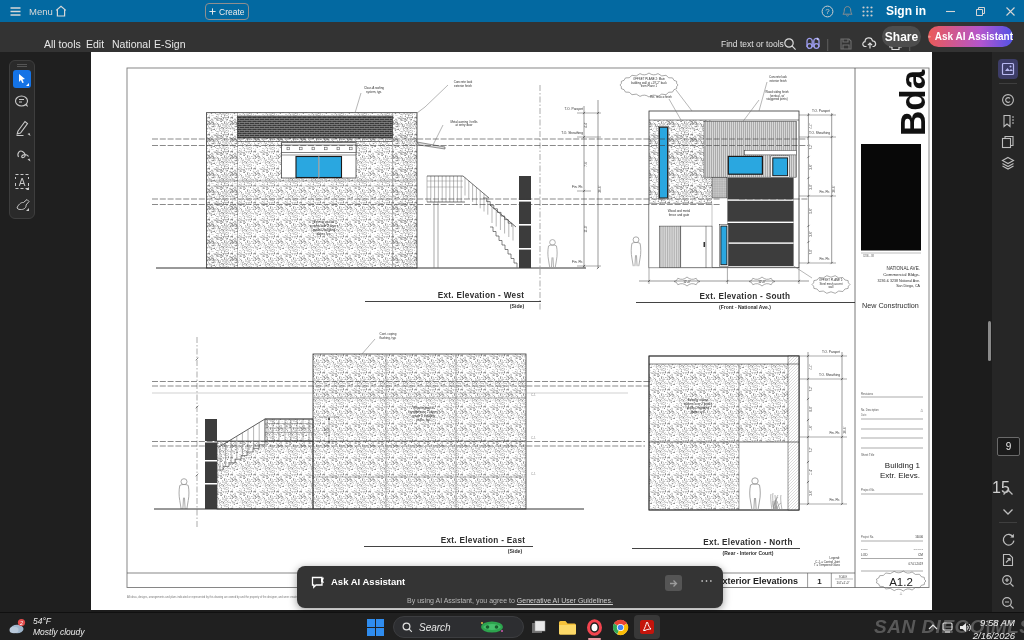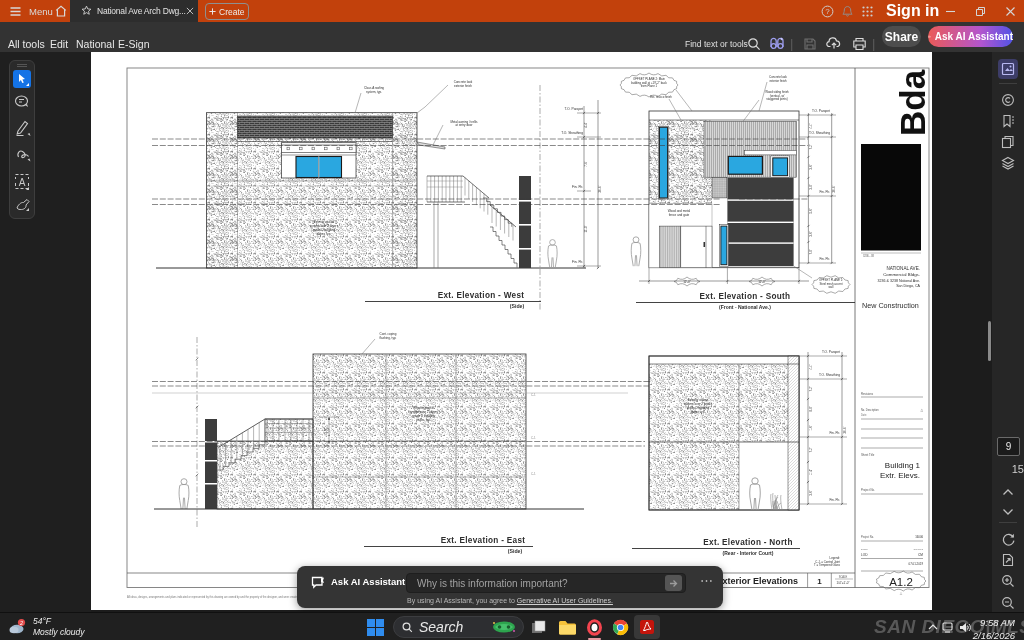--- a/index.html
+++ b/index.html
@@ -1,26 +1,26 @@
 <!DOCTYPE html>
 <html><head>
 <meta charset="utf-8">
 <style>
   html,body{margin:0;padding:0;}
   body{width:1024px;height:640px;background:#1d1d1d;font-family:"Liberation Sans",sans-serif;overflow:hidden;position:relative;}
   .abs{position:absolute;}
   
-  #titlebar{left:0;top:0;width:1024px;height:22px;background:#c2410c;color:#d8d8d8;}
+  #titlebar{left:0;top:0;width:1024px;height:22px;background:#0369a1;color:#d8d8d8;}
   #titlebar .item{position:absolute;top:0;height:22px;display:flex;align-items:center;font-size:10.5px;}
   #tab{position:absolute;left:70px;top:0;width:128px;height:22px;background:#2d2d2d;color:#e2e2e2;}
   #createbtn{position:absolute;left:205px;top:3px;height:15px;border:1px solid #8f8f8f;border-radius:4px;display:flex;align-items:center;padding:0 3px;font-size:8.5px;color:#eee;}
   .winctl{position:absolute;top:0;height:22px;width:28px;display:flex;align-items:center;justify-content:center;color:#d5d5d5;}
   
   #toolbar{left:0;top:22px;width:1024px;height:30px;background:#333333;color:#e8e8e8;}
-  #toolbar .t{position:absolute;top:0;height:43px;display:flex;align-items:center;font-size:10.5px;}
+  #toolbar .t{position:absolute;top:0;height:43px;display:flex;align-items:center;font-size:10.5px;margin-left:36px;}
   .pill{border-radius:11px;display:flex;align-items:center;justify-content:center;font-size:12px;font-weight:bold;color:#fff;}
   
   #leftbar{left:0;top:52px;width:91px;height:560px;background:#1f1f1f;}
   #toolcard{position:absolute;left:9px;top:8px;width:24px;height:157px;background:#2a2a2a;border:1px solid #3e3e3e;border-radius:6px;}
   #docwrap{left:91px;top:52px;width:901px;height:560px;background:#1c1c1c;}
   #page{position:absolute;left:0;top:0;width:841px;height:558px;background:#ffffff;}
   #rightpanel{left:992px;top:52px;width:32px;height:560px;background:#262626;}
   .ricon{position:absolute;left:6px;width:20px;height:20px;display:flex;align-items:center;justify-content:center;}
   
   #aibar{left:297px;top:566px;width:426px;height:42px;background:#343434;border-radius:8px;box-shadow:0 2px 8px rgba(0,0,0,.4);color:#fff;}
@@ -37,29 +37,20 @@
     <svg width="13" height="13" viewBox="0 0 13 13">
         <path d="M1.5 3h10M1.5 6.5h10M1.5 10h10" stroke="#d8d8d8" stroke-width="1.4"></path>
       </svg>
     <span style="margin-left:7px;font-size:9.5px;">Menu</span>
   </div>
   <div class="item" style="left:54px;">
     <svg width="14" height="14" viewBox="0 0 14 14">
         <path d="M2.2 6.4 7 2.2l4.8 4.2M3.4 5.8V12h7.2V5.8" fill="none" stroke="#d8d8d8" stroke-width="1.2"></path>
       </svg>
   </div>
-  <div id="tab">
-    <svg style="position:absolute;left:11px;top:5px;" width="11" height="11" viewBox="0 0 12 12">
-        <path d="M6 1.2 7.4 4.3l3.4.3-2.6 2.2.8 3.3L6 8.3l-3 1.8.8-3.3L1.2 4.6l3.4-.3z" fill="none" stroke="#d0d0d0" stroke-width="1"></path>
-      </svg>
-    <span style="position:absolute;left:27px;top:6px;font-size:8.5px;letter-spacing:-0.2px;white-space:nowrap;">National Ave Arch Dwg...</span>
-    <svg style="position:absolute;left:116px;top:6.5px;" width="8" height="8" viewBox="0 0 9 9">
-        <path d="M1 1l7 7M8 1 1 8" stroke="#cfcfcf" stroke-width="1"></path>
-      </svg>
-  </div>
   <div id="createbtn"><svg width="7" height="7" viewBox="0 0 9 9" style="margin-right:3px;">
         <path d="M4.5 0.5v8M0.5 4.5h8" stroke="#eee" stroke-width="1.2"></path>
       </svg>Create</div>
   <div class="item" style="left:821px;">
     <svg width="13" height="13" viewBox="0 0 13 13">
         <circle cx="6.5" cy="6.5" r="5.4" fill="none" stroke="#cdcdcd" stroke-width="1"></circle>
         <text x="6.5" y="9.2" font-size="8" fill="#cdcdcd" text-anchor="middle" font-family="Liberation Sans">?</text>
       </svg>
   </div>
   <div class="item" style="left:841px;">
@@ -75,21 +66,21 @@
           <circle cx="10.5" cy="2.5" r="1.1"></circle>
           <circle cx="2.5" cy="6.5" r="1.1"></circle>
           <circle cx="6.5" cy="6.5" r="1.1"></circle>
           <circle cx="10.5" cy="6.5" r="1.1"></circle>
           <circle cx="2.5" cy="10.5" r="1.1"></circle>
           <circle cx="6.5" cy="10.5" r="1.1"></circle>
           <circle cx="10.5" cy="10.5" r="1.1"></circle>
         </g>
       </svg>
   </div>
-  <div class="item" style="left:886px;font-weight:bold;font-size:16px;color:#fff;">Sign in</div>
+  <div class="item" style="left:886px;font-weight:bold;font-size:12px;color:#fff;">Sign in</div>
   <div class="winctl" style="left:936px;">
       <svg width="11" height="11" viewBox="0 0 11 11">
         <path d="M1 5.5h9" stroke="#d5d5d5" stroke-width="1.1"></path>
       </svg>
     </div>
   <div class="winctl" style="left:966px;">
       <svg width="11" height="11" viewBox="0 0 11 11">
         <path d="M1.5 3.5h6v6h-6zM3.5 3.5v-2h6v6h-2" fill="none" stroke="#d5d5d5" stroke-width="1"></path>
       </svg>
     </div>
@@ -928,21 +919,21 @@
         <path d="M4 3.5v-2h8v9h-2" fill="none" stroke="#bdbdbd" stroke-width="1.1"></path>
       </svg>
   </div>
   <div class="ricon" style="top:101px;">
     <svg width="14" height="14" viewBox="0 0 14 14">
         <path d="M7 1.5 12.5 4.5 7 7.5 1.5 4.5z" fill="none" stroke="#bdbdbd" stroke-width="1.1"></path>
         <path d="M1.5 7.5 7 10.5l5.5-3M1.5 10 7 13l5.5-3" fill="none" stroke="#bdbdbd" stroke-width="1.1"></path>
       </svg>
   </div>
   <div style="position:absolute;left:5px;top:385px;width:21px;height:17px;border:1px solid #6a6a6a;border-radius:2px;background:#1b1b1b;color:#e8e8e8;font-size:10px;display:flex;align-items:center;justify-content:center;">9</div>
-  <div style="position:absolute;left:0;top:411px;width:32px;text-align:right;color:#cfcfcf;font-size:11px;">15</div>
+  <div style="position:absolute;left:0;top:427px;width:32px;text-align:left;color:#cfcfcf;font-size:16px;">15</div>
   <div class="ricon" style="top:430px;color:#bdbdbd;">
       <svg width="12" height="8" viewBox="0 0 12 8">
         <path d="M1.5 6.5 6 2l4.5 4.5" fill="none" stroke="#bdbdbd" stroke-width="1.3"></path>
       </svg>
     </div>
   <div class="ricon" style="top:450px;">
       <svg width="12" height="8" viewBox="0 0 12 8">
         <path d="M1.5 1.5 6 6l4.5-4.5" fill="none" stroke="#bdbdbd" stroke-width="1.3"></path>
       </svg>
     </div>
@@ -972,21 +963,20 @@
       </svg>
   </div>
 </div>
 
 <div id="aibar" class="abs">
   <svg style="position:absolute;left:14px;top:10px;" width="15" height="14" viewBox="0 0 15 14">
       <path d="M1.5 1.5h9.5v7.5H5l-2.2 2.2V9H1.5z" fill="none" stroke="#fff" stroke-width="1.3"></path>
       <path d="M10 2.5l3-1-1 3 1 2.6-3-1z" fill="#fff"></path>
     </svg>
   <div style="position:absolute;left:34px;top:10px;font-size:9.5px;font-weight:bold;color:#fff;white-space:nowrap;">Ask AI Assistant</div>
-  <div id="aiinput">Why is this information important?</div>
   <div style="position:absolute;left:368px;top:9px;width:17px;height:16px;background:#555;border-radius:3px;display:flex;align-items:center;justify-content:center;">
     <svg width="9" height="9" viewBox="0 0 9 9">
         <path d="M1 4.5h6M4.5 1.5l3 3-3 3" fill="none" stroke="#9c9c9c" stroke-width="1.3"></path>
       </svg>
   </div>
   <div style="position:absolute;left:403px;top:7px;color:#cfcfcf;font-size:13px;">⋯</div>
   <div style="position:absolute;left:0;top:31px;width:426px;text-align:center;font-size:7px;color:#b8b8b8;">By using AI Assistant, you agree to <span style="text-decoration:underline;color:#cfcfcf;">Generative AI User Guidelines.</span></div>
 </div>
 
 <div id="taskbar" class="abs">
@@ -1005,21 +995,21 @@
         <rect x="9" y="0" width="8" height="8" fill="#2f8cee"></rect>
         <rect x="0" y="9" width="8" height="8" fill="#2f8cee"></rect>
         <rect x="9" y="9" width="8" height="8" fill="#2f8cee"></rect>
       </svg>
   </div>
   <div class="tb" style="left:393px;top:3px;height:22px;width:131px;background:#2d2e31;border:1px solid #3c3d40;border-radius:12px;box-sizing:border-box;">
     <svg style="margin-left:8px;" width="11" height="11" viewBox="0 0 11 11">
         <circle cx="4.5" cy="4.5" r="3.4" fill="none" stroke="#dfdfdf" stroke-width="1.2"></circle>
         <path d="M7.2 7.2l2.6 2.6" stroke="#dfdfdf" stroke-width="1.2"></path>
       </svg>
-    <span style="margin-left:6px;font-size:14px;color:#e8e8e8;">Search</span>
+    <span style="margin-left:6px;font-size:10px;color:#e8e8e8;">Search</span>
     <svg style="margin-left:28px;" width="26" height="16" viewBox="0 0 26 16">
         <ellipse cx="13" cy="8" rx="11" ry="5.5" fill="#2da44e"></ellipse>
         <path d="M4 8c3-4 15-4 18 0-3 4-15 4-18 0z" fill="#46c06b"></path>
         <circle cx="8.5" cy="8" r="1.8" fill="#1a5c2e"></circle>
         <circle cx="17.5" cy="8" r="1.8" fill="#1a5c2e"></circle>
         <circle cx="3" cy="4" r="1" fill="#e6c34a"></circle>
         <circle cx="23" cy="12" r="1" fill="#d05ab0"></circle>
       </svg>
   </div>
   <div class="tb" style="left:530px;">

